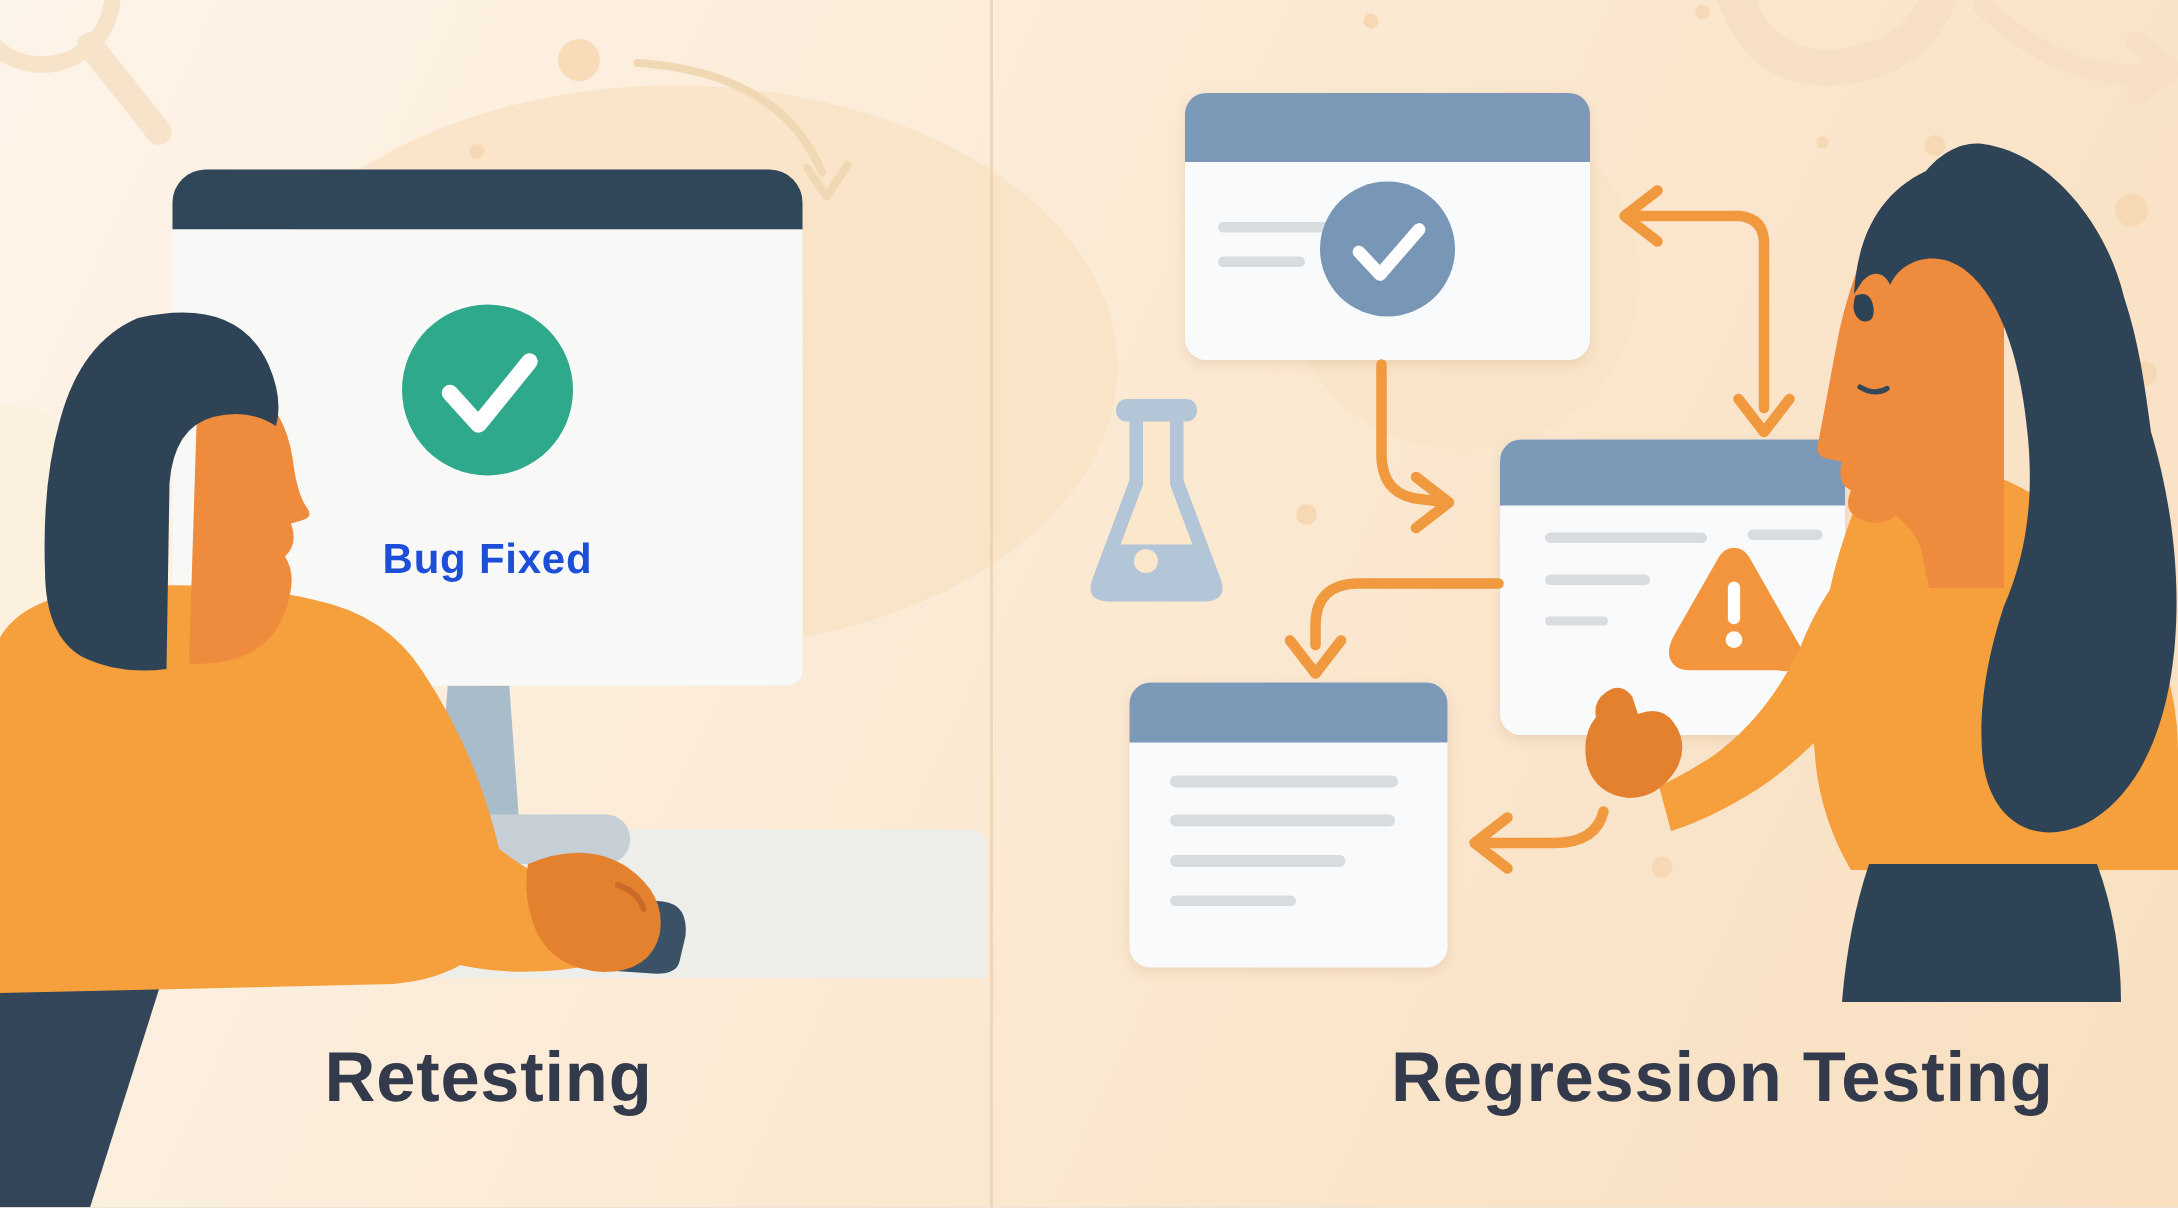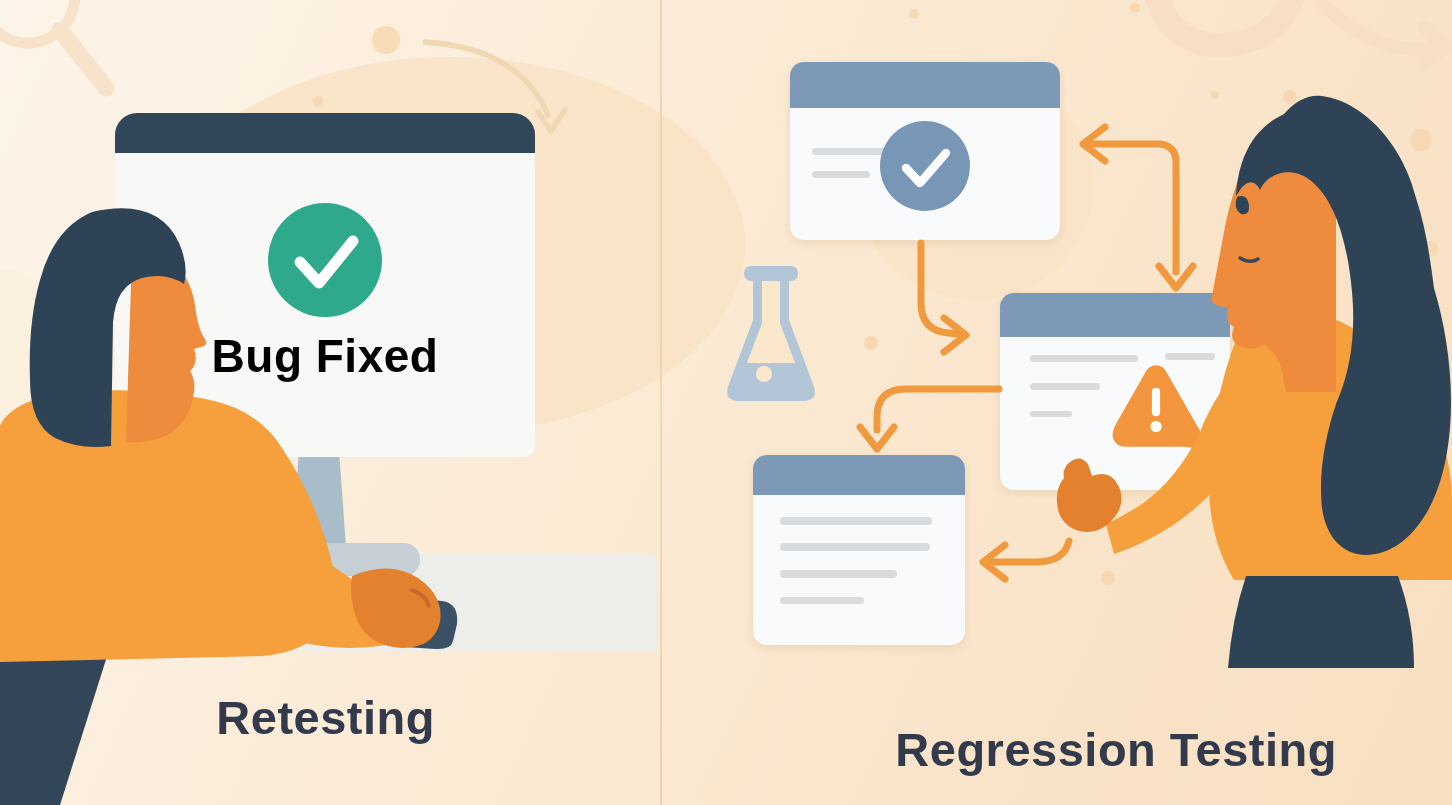--- a/index.html
+++ b/index.html
@@ -19,21 +19,21 @@
 
   
   .monitor{position:absolute;left:115px;top:113px;width:420px;height:344px;z-index:2;}
   .monitor-bezel{position:absolute;left:0;top:0;width:420px;height:40px;
     background:#2F4759;border-radius:22px 22px 0 0;}
   .monitor-screen{position:absolute;left:0;top:40px;width:420px;height:304px;
     background:#F8F9F6;border-radius:0 0 10px 10px;
     display:flex;flex-direction:column;align-items:center;}
   .badge-green{width:114px;height:114px;border-radius:50%;background:#2EA98C;
     margin-top:50px;display:flex;align-items:center;justify-content:center;}
-  .screen-caption{margin-top:12px;font-size:46px;font-weight:700;color:#000000;letter-spacing:.5px;}
+  .screen-caption{margin-top:40px;font-size:28px;font-weight:700;color:#1d4ed8;letter-spacing:.5px;}
   .monitor-neck{position:absolute;left:292px;top:457px;width:54px;height:90px;
     background:#A9BCCA;clip-path:polygon(12% 0,88% 0,100% 100%,0% 100%);z-index:2;}
   .monitor-base{position:absolute;left:263px;top:543px;width:157px;height:33px;
     background:#C6CFD5;border-radius:16px;z-index:2;}
 
   
   .win{position:absolute;background:#F9FAFB;border-radius:14px;
     box-shadow:0 3px 8px rgba(176,134,86,.18);z-index:2;}
   .win-h{position:absolute;left:0;top:0;width:100%;background:#7C9AB8;border-radius:14px 14px 0 0;}
   .tl{position:absolute;background:#D9DCDE;border-radius:5px;}
@@ -43,21 +43,21 @@
   #win-check .win-h{height:46px;}
   #win-warning{left:1000px;top:293px;width:230px;height:197px;}
   #win-warning .win-h{height:44px;}
   #win-document{left:753px;top:455px;width:212px;height:190px;}
   #win-document .win-h{height:40px;}
 
   
   .panel-label{position:absolute;z-index:6;font-size:47px;font-weight:700;color:#323A4C;
     text-align:right;letter-spacing:.5px;}
   #label-left{left:35px;top:690px;width:400px;}
-  #label-right{left:737px;top:690px;width:600px;margin-top:32px;}
+  #label-right{left:769px;top:690px;width:600px;}
 </style>
 </head>
 <body>
 
 <div class="canvas">
 
   <svg class="layer z0" viewBox="0 0 1452 805">
     <ellipse cx="450" cy="245" rx="295" ry="188" fill="#F9E2C4" opacity="0.8"></ellipse>
     <ellipse cx="975" cy="185" rx="118" ry="115" fill="#F9E2C4" opacity="0.6"></ellipse>
     <ellipse cx="8" cy="380" rx="70" ry="110" fill="#FCEFDD" opacity="0.9"></ellipse>

